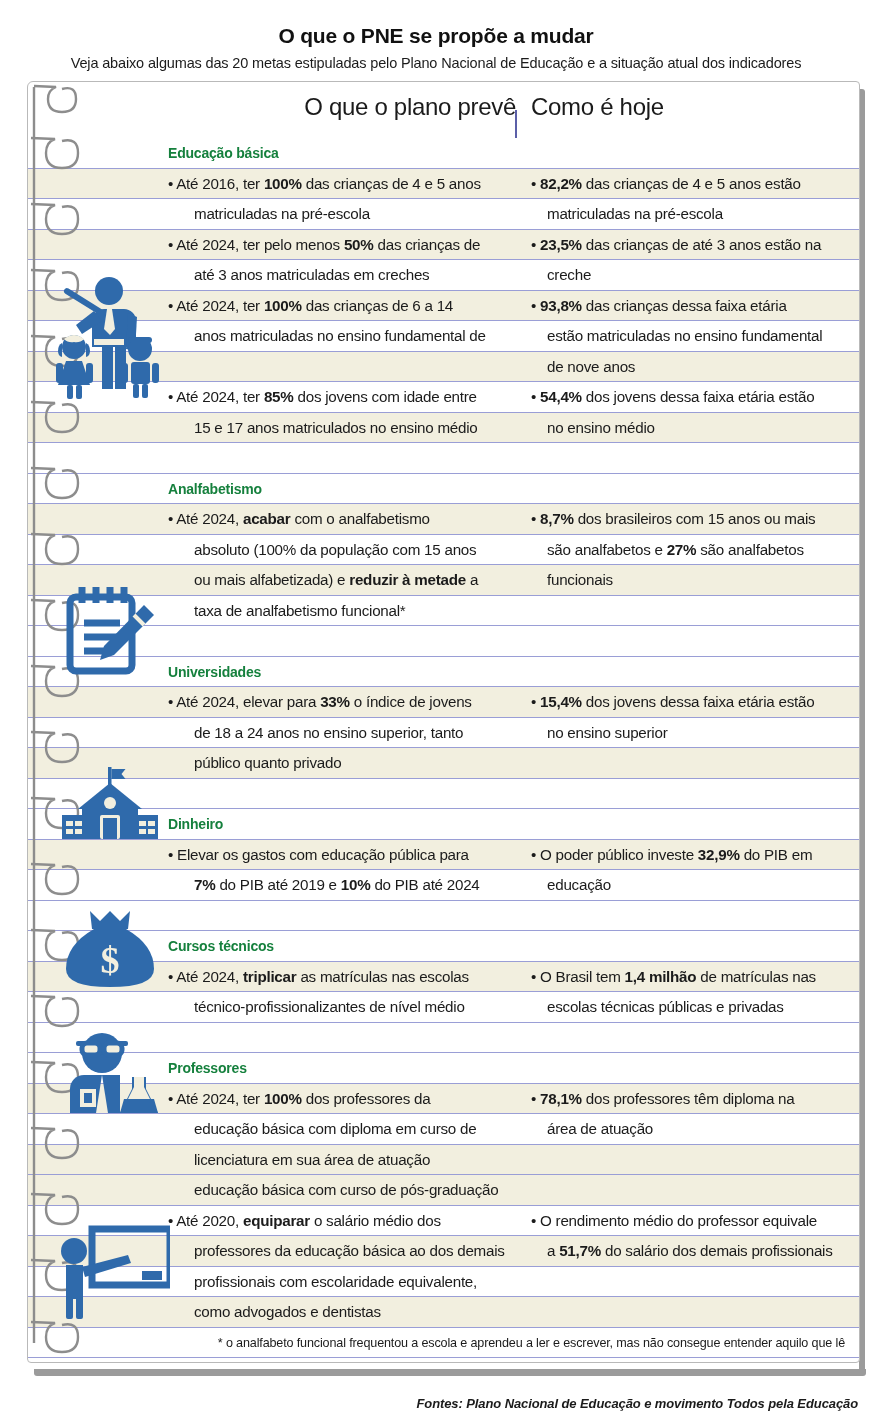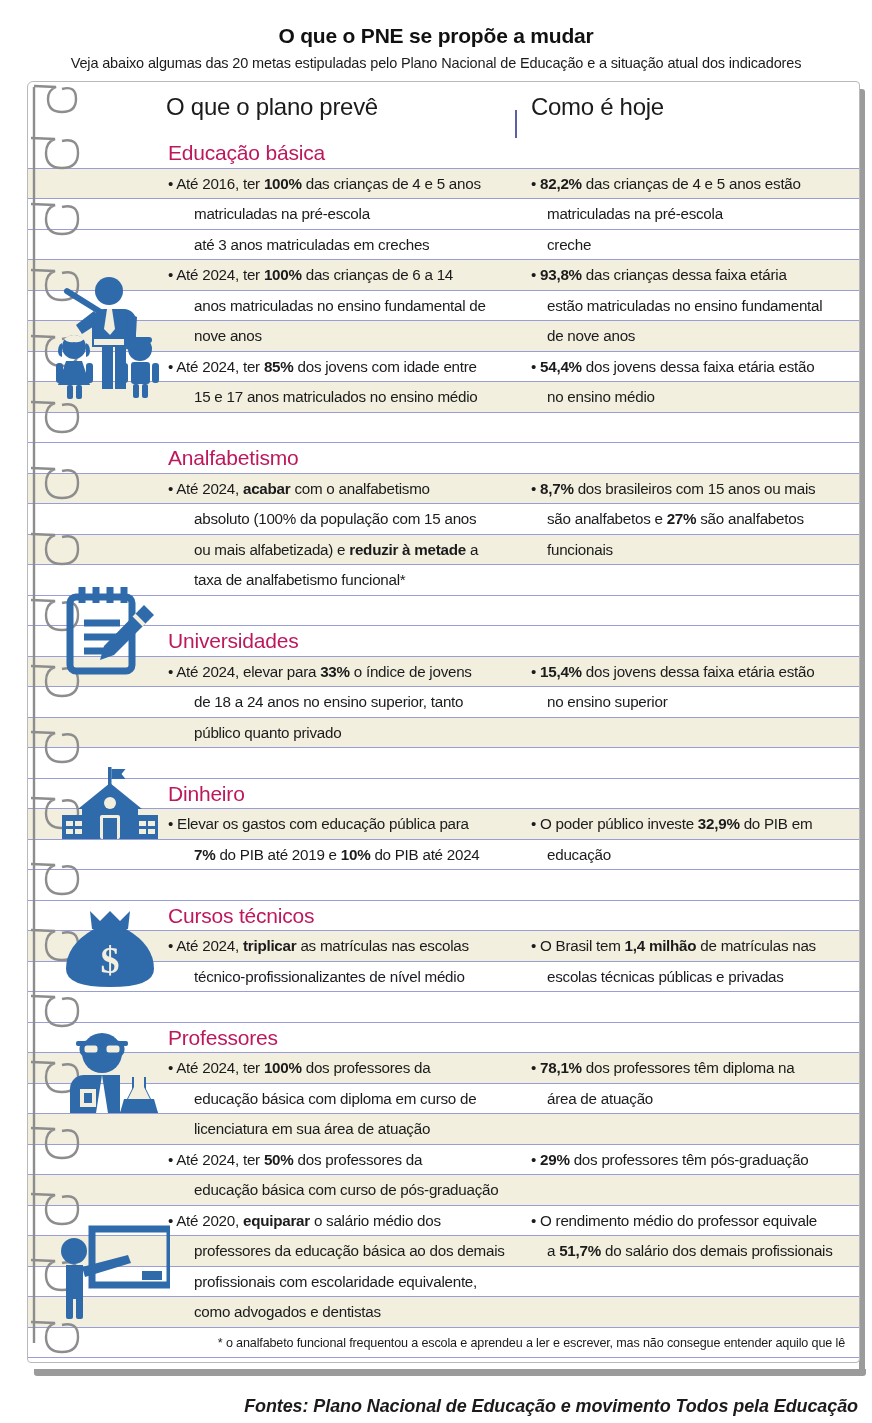--- a/index.html
+++ b/index.html
@@ -46,21 +46,21 @@
   
   .sheet{position:absolute;left:0;top:0;right:0;bottom:0;}
 
   .col-head{
     position:absolute;left:0;top:0;width:100%;height:56px;
   }
   .col-head .t{
     position:absolute;top:11px;font-size:24px;color:#1b1b1b;
     letter-spacing:-0.3px;font-weight:400;
   }
-  .col-head .t1{left:0;width:488px;text-align:center;}
+  .col-head .t1{left:0;width:488px;text-align:right;}
   .col-head .t2{left:503px;text-align:right;}
 
   .vdiv{
     position:absolute;left:487px;top:28px;width:1.6px;height:1228px;
     background:#5b5fa8;
   }
 
   
   .rows{position:absolute;left:0;top:56px;width:100%;}
   .rline{
@@ -75,38 +75,38 @@
     font-size:15.2px;letter-spacing:-0.25px;white-space:nowrap;
     color:#1b1b1b;
   }
   .cellL{left:140px;width:345px;}
   .cellR{left:503px;width:350px;}
   .cellL.ind{left:166px;}
   .cellR.ind{left:519px;}
 
   .sec{
     position:absolute;left:140px;top:0;height:30.5px;line-height:30px;
-    font-size:21px;font-weight:normal;color:#be185d;letter-spacing:-0.2px;
+    font-size:14px;font-weight:bold;color:#15803d;letter-spacing:-0.2px;
   }
   b{font-weight:bold;}
 
   .foot-note{
     position:absolute;left:0;width:100%;height:30.5px;line-height:30px;
     text-align:right;padding-right:14px;box-sizing:border-box;
     font-size:12.6px;color:#1b1b1b;letter-spacing:-0.15px;
   }
 
   
   .icon{position:absolute;z-index:4;}
 
   
   .sources{
     position:absolute;left:0;top:1396px;width:872px;
     text-align:right;padding-right:14px;box-sizing:border-box;
-    font-size:18px;font-style:italic;font-weight:bold;color:#1b1b1b;
+    font-size:13px;font-style:italic;font-weight:bold;color:#1b1b1b;
     letter-spacing:-0.1px;
   }
 </style>
 </head>
 <body>
 
 <div class="hdr">
   <div class="hdr-title">O que o PNE se propõe a mudar</div>
   <div class="hdr-sub">Veja abaixo algumas das 20 metas estipuladas pelo Plano Nacional de Educação e a situação atual dos indicadores</div>
 </div>
@@ -130,34 +130,37 @@
             <div class="sec">Educação básica</div>
           </div>
           <div class="rline shade">
             <div class="cellL">• Até 2016, ter <b>100%</b> das crianças de 4 e 5 anos</div>
             <div class="cellR">• <b>82,2%</b> das crianças de 4 e 5 anos estão</div>
           </div>
           <div class="rline plain">
             <div class="cellL ind">matriculadas na pré-escola</div>
             <div class="cellR ind">matriculadas na pré-escola</div>
           </div>
+          <div class="rline shade">
+            <div class="cellL">• Até 2024, ter pelo menos <b>50%</b> das crianças de</div>
+            <div class="cellR">• <b>23,5%</b> das crianças de até 3 anos estão na</div>
+          </div>
           <div class="rline plain">
             <div class="cellL ind">até 3 anos matriculadas em creches</div>
             <div class="cellR ind">creche</div>
           </div>
           <div class="rline shade">
             <div class="cellL">• Até 2024, ter <b>100%</b> das crianças de 6 a 14</div>
             <div class="cellR">• <b>93,8%</b> das crianças dessa faixa etária</div>
           </div>
           <div class="rline plain">
             <div class="cellL ind">anos matriculadas no ensino fundamental de</div>
             <div class="cellR ind">estão matriculadas no ensino fundamental</div>
           </div>
           <div class="rline shade">
-            <div class="cellL ind">nove anos</div>
             <div class="cellR ind">de nove anos</div>
           </div>
           <div class="rline plain">
             <div class="cellL">• Até 2024, ter <b>85%</b> dos jovens com idade entre</div>
             <div class="cellR">• <b>54,4%</b> dos jovens dessa faixa etária estão</div>
           </div>
           <div class="rline shade">
             <div class="cellL ind">15 e 17 anos matriculados no ensino médio</div>
             <div class="cellR ind">no ensino médio</div>
           </div>
@@ -226,24 +229,20 @@
           <div class="rline shade">
             <div class="cellL">• Até 2024, ter <b>100%</b> dos professores da</div>
             <div class="cellR">• <b>78,1%</b> dos professores têm diploma na</div>
           </div>
           <div class="rline plain">
             <div class="cellL ind">educação básica com diploma em curso de</div>
             <div class="cellR ind">área de atuação</div>
           </div>
           <div class="rline shade">
             <div class="cellL ind">licenciatura em sua área de atuação</div>
-          </div>
-          <div class="rline plain">
-            <div class="cellL">• Até 2024, ter <b>50%</b> dos professores da</div>
-            <div class="cellR">• <b>29%</b> dos professores têm pós-graduação</div>
           </div>
           <div class="rline shade">
             <div class="cellL ind">educação básica com curso de pós-graduação</div>
           </div>
           <div class="rline plain">
             <div class="cellL">• Até 2020, <b>equiparar</b> o salário médio dos</div>
             <div class="cellR">• O rendimento médio do professor equivale</div>
           </div>
           <div class="rline shade">
             <div class="cellL ind">professores da educação básica ao dos demais</div>

